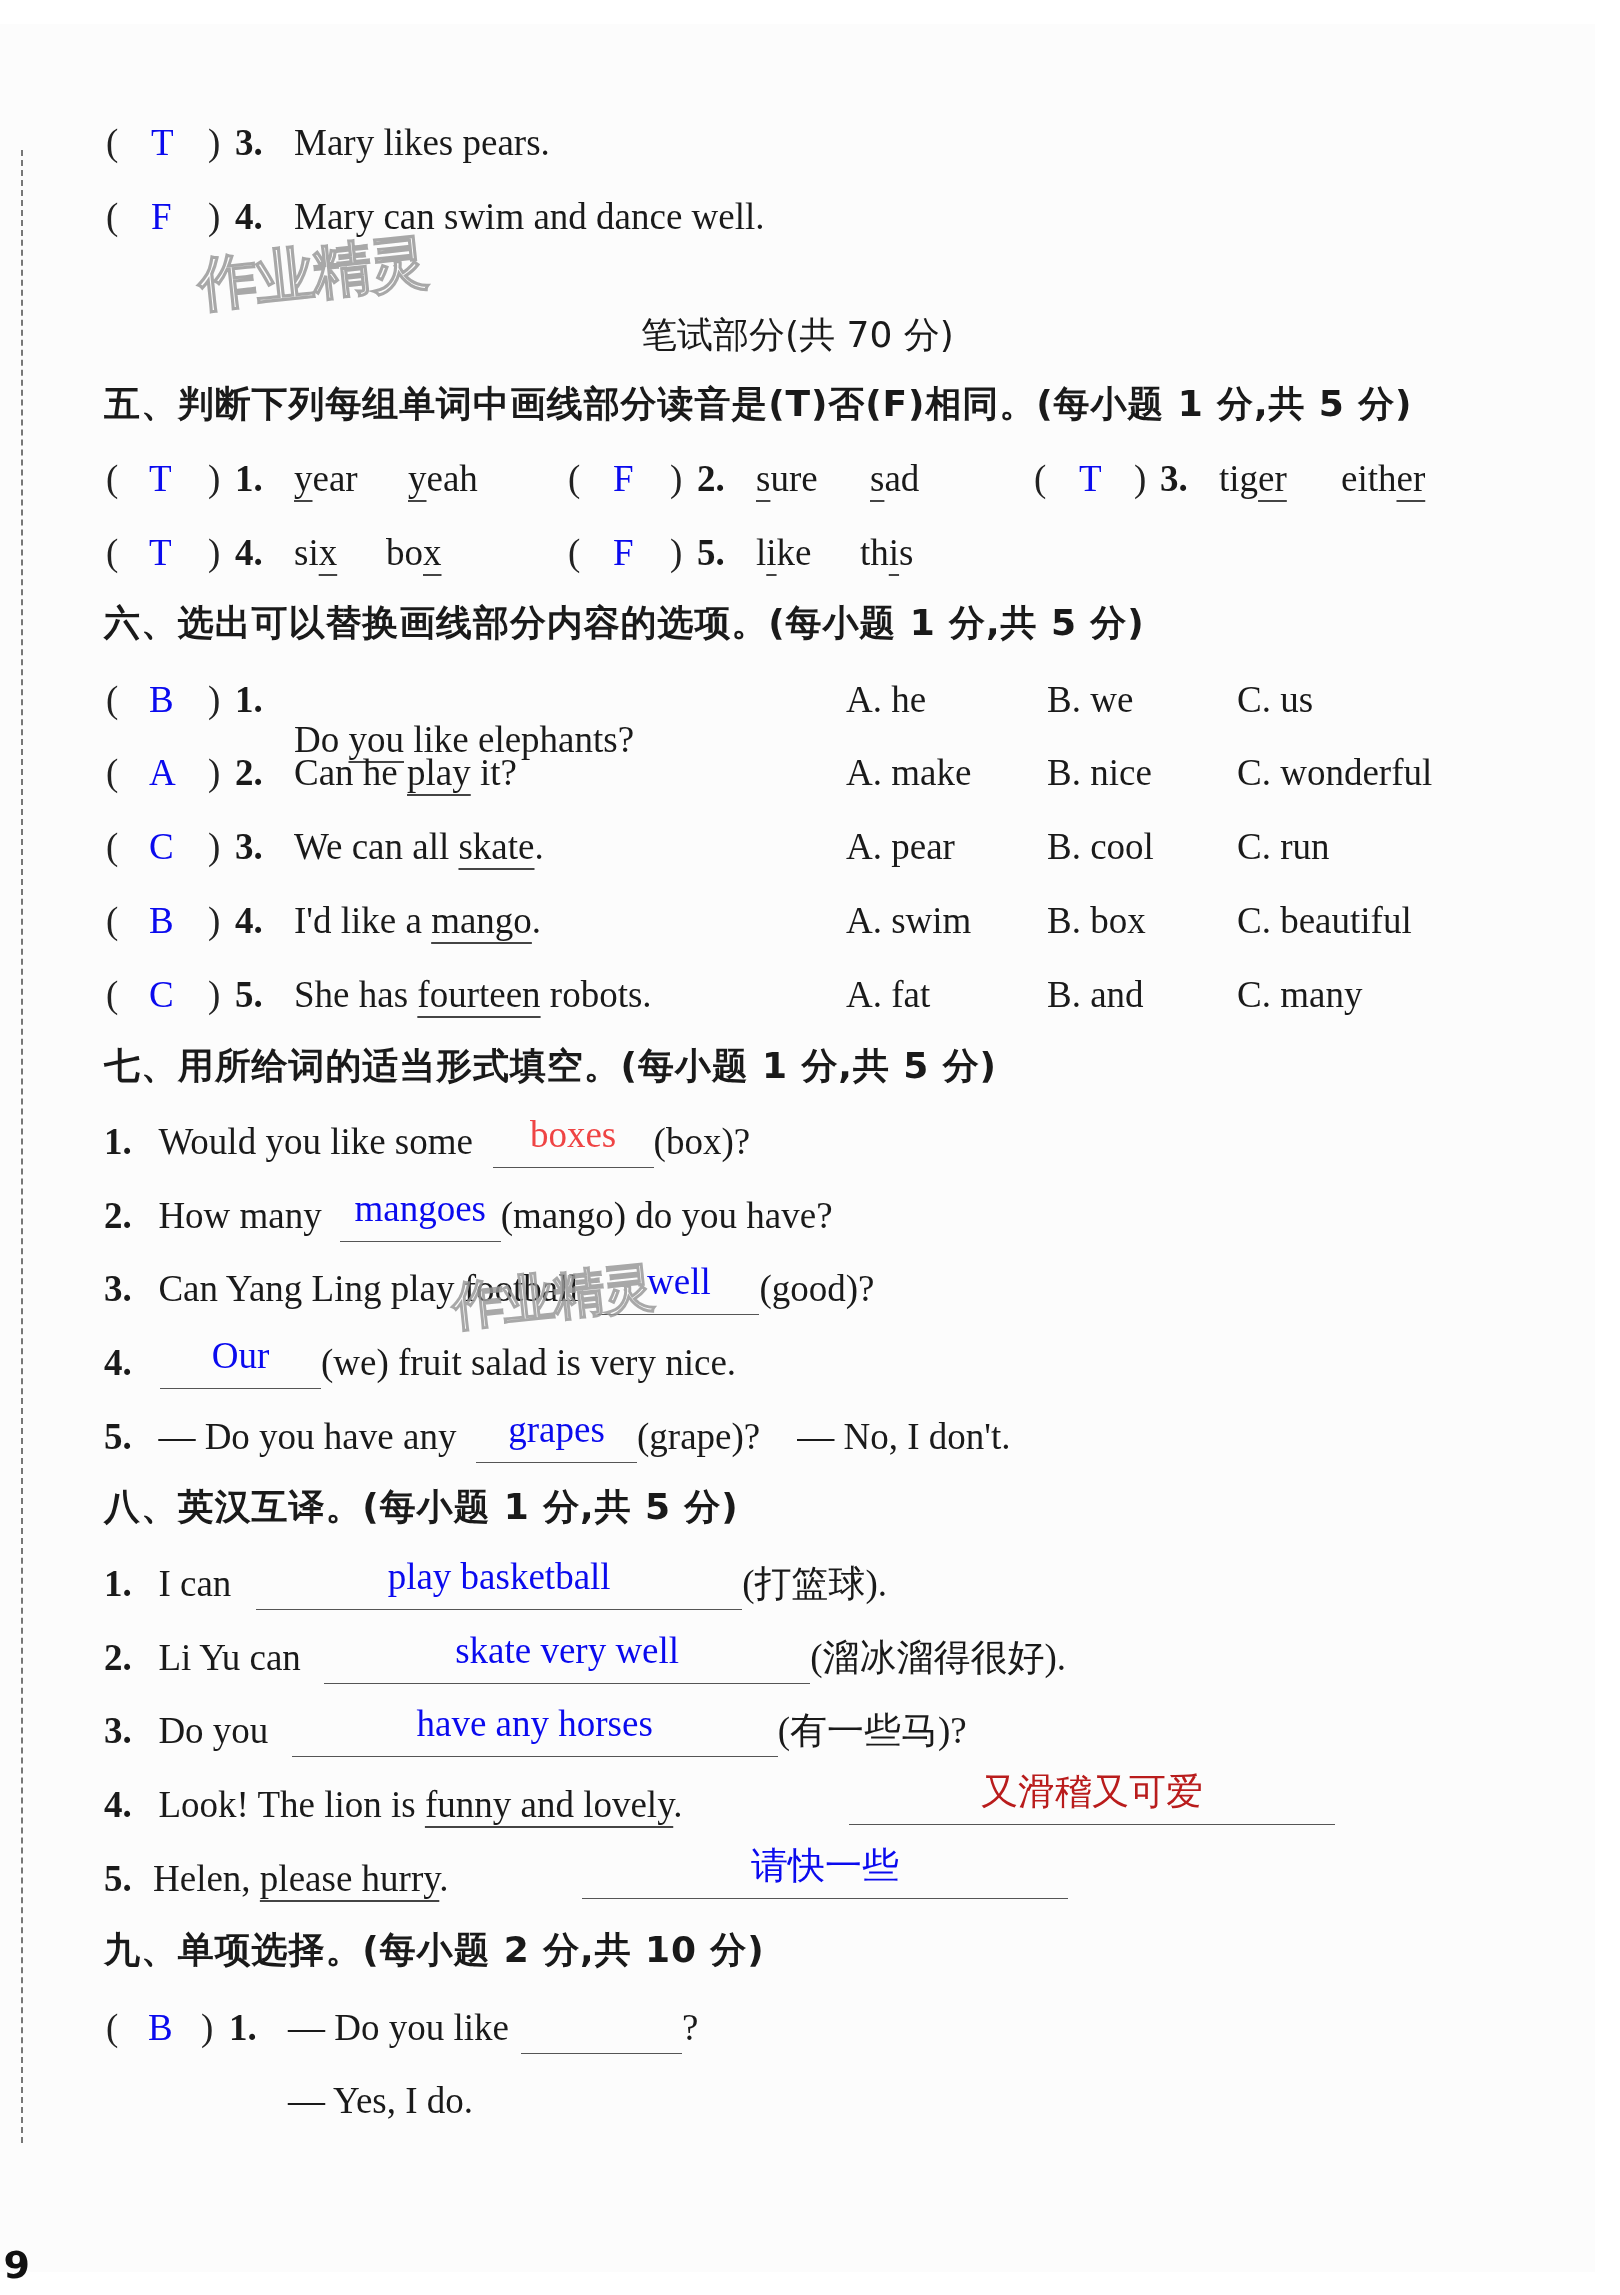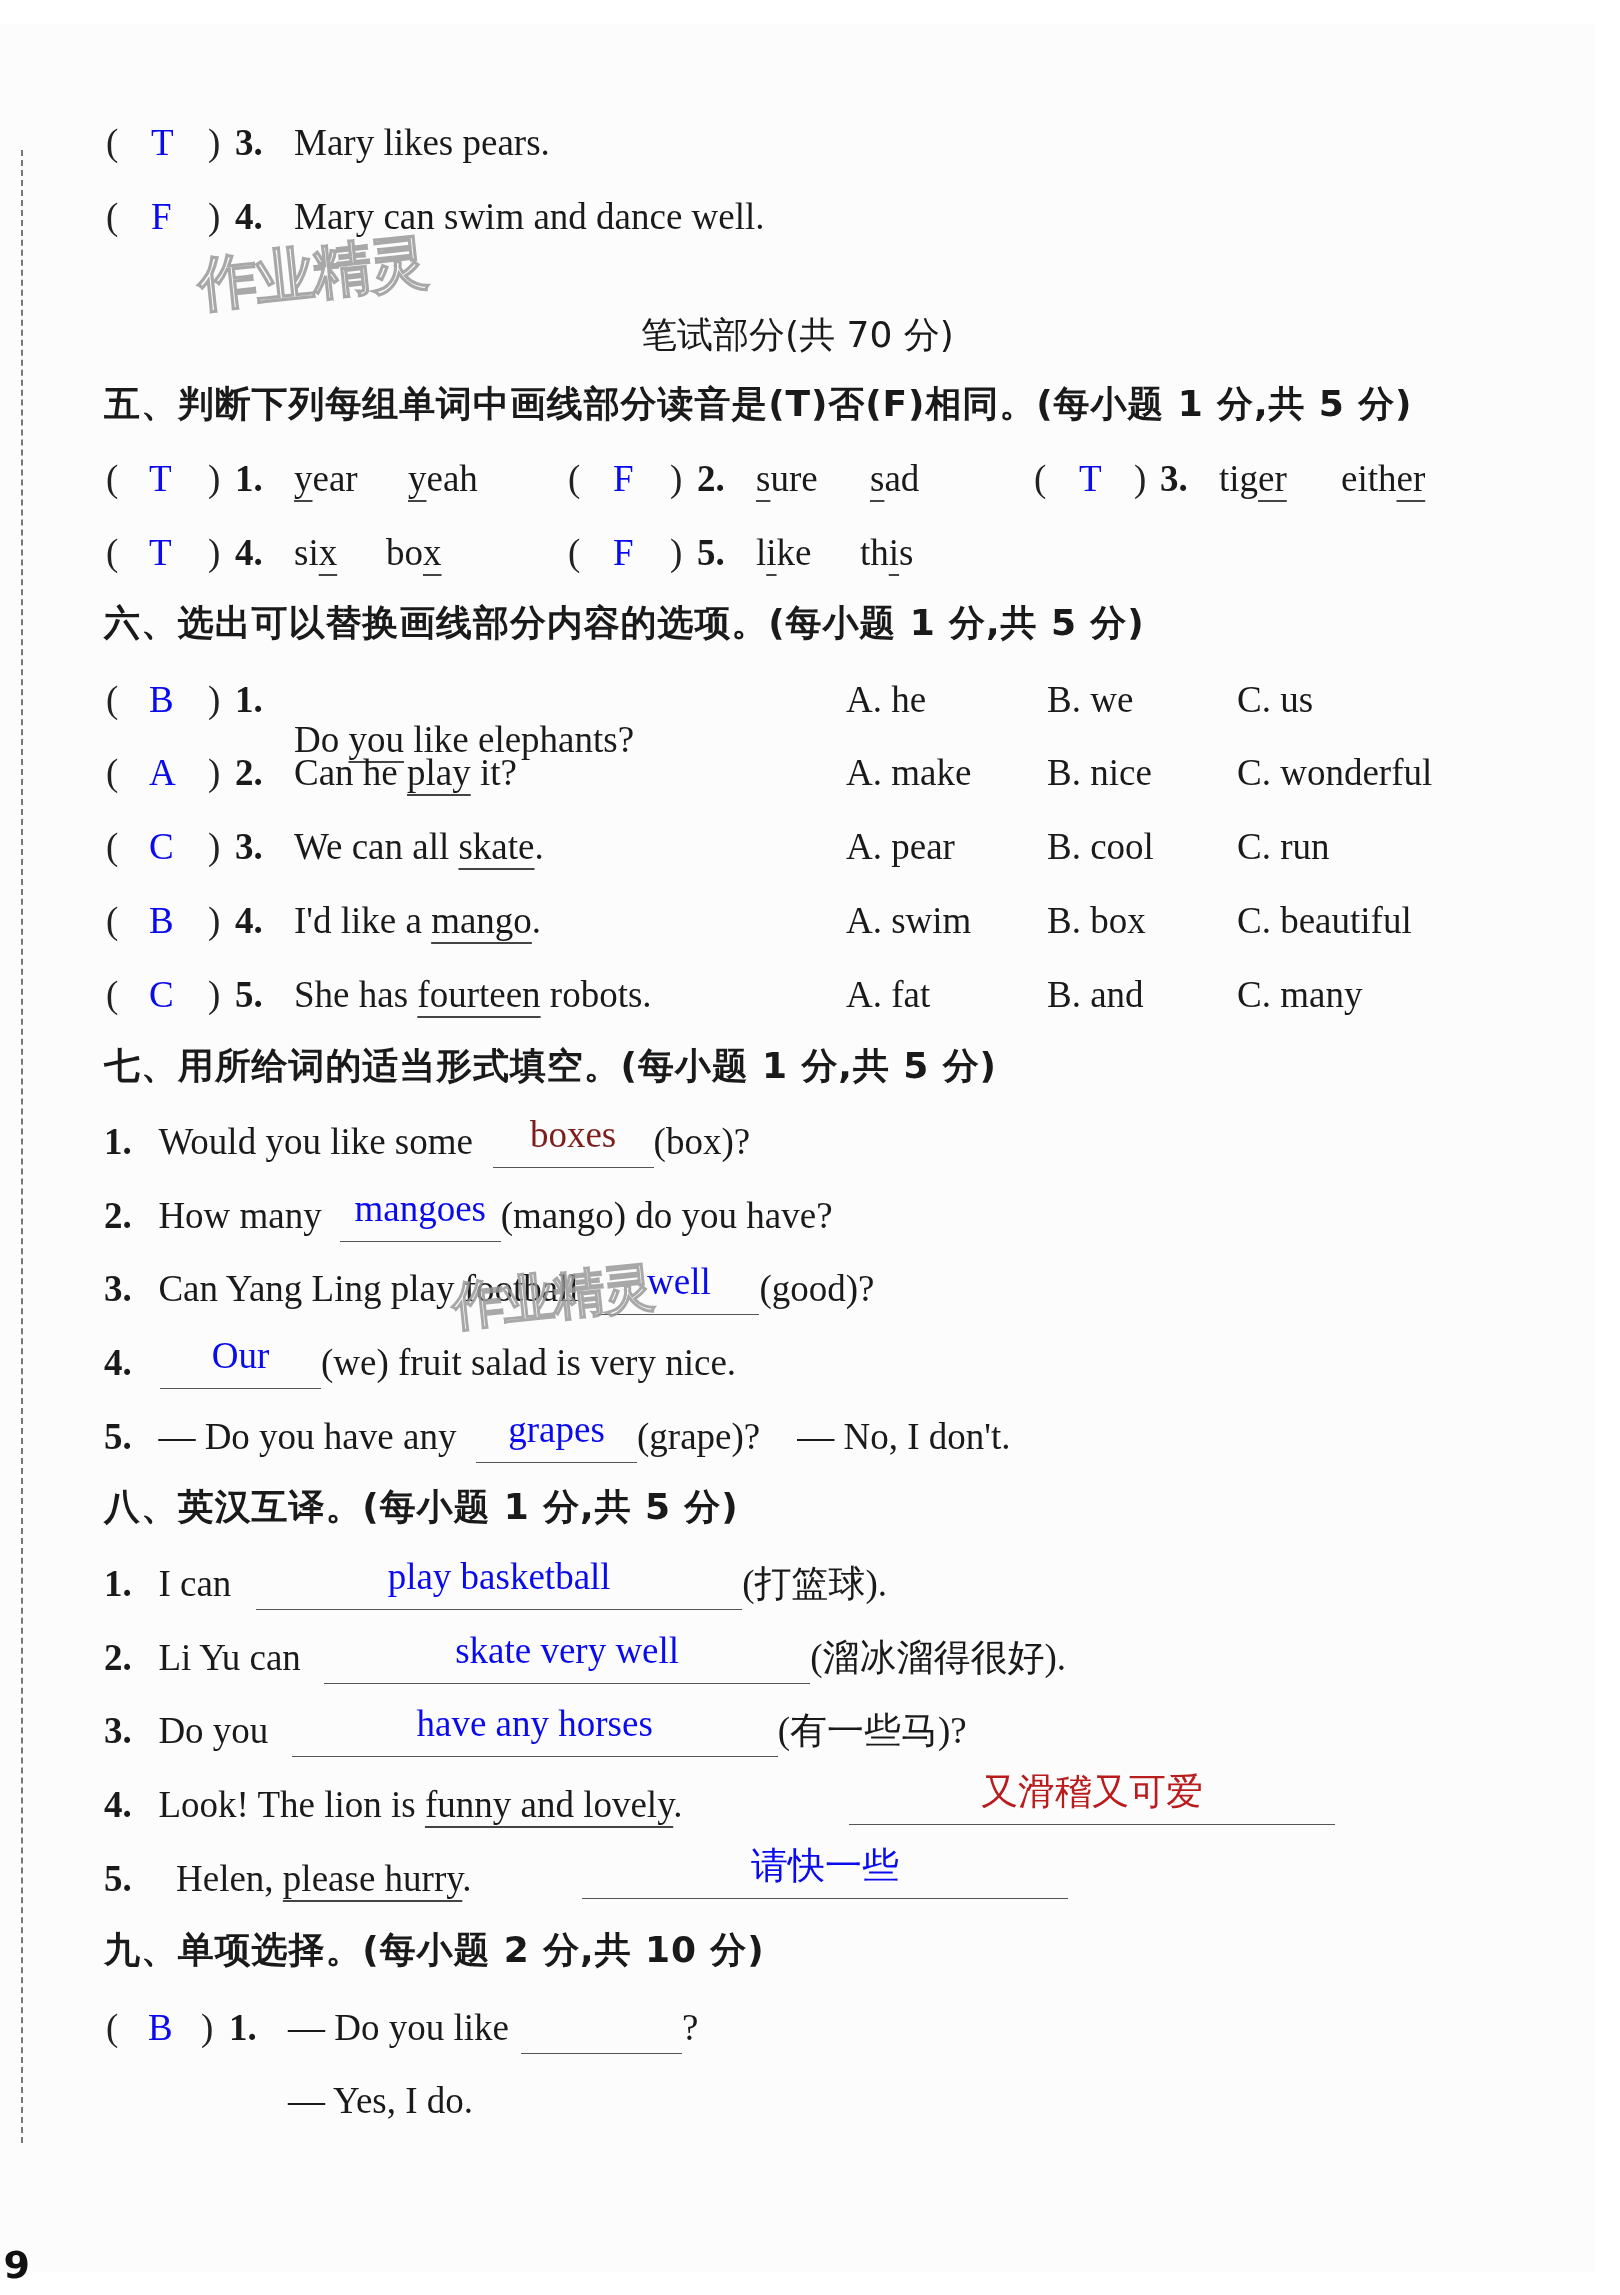--- a/index.html
+++ b/index.html
@@ -170,21 +170,21 @@
     <span class="abs" style="left:846px;">A.  fat</span>
     <span class="abs" style="left:1047px;">B.  and</span>
     <span class="abs" style="left:1237px;">C.  many</span>
   </div>
 
   <div class="heading" style="top:1018px;">七、用所给词的适当形式填空。(每小题 1 分,共 5 分)</div>
 
   <div class="row" style="top:1092px; left:104px;">
     <span class="num">1.</span>
     <span style="margin-left:17.4px;">Would you like some</span>
-    <span class="blank" style="width:161px; margin-left:10.4px;"><span class="fill" style="color: #7f1d1d;">boxes</span></span><span>(box)?</span>
+    <span class="blank" style="width:161px; margin-left:10.4px;"><span class="fill" style="color: #ef4444;">boxes</span></span><span>(box)?</span>
   </div>
   <div class="row" style="top:1166px; left:104px;">
     <span class="num">2.</span>
     <span style="margin-left:17.4px;">How many</span>
     <span class="blank" style="width:161px; margin-left:8.7px;"><span class="fill" style="color: rgb(10, 10, 238);">mangoes</span></span><span>(mango) do you have?</span>
   </div>
   <div class="row" style="top:1239px; left:104px;">
     <span class="num">3.</span>
     <span style="margin-left:17.4px;">Can Yang Ling play football</span>
     <span class="blank" style="width:161px; margin-left:10.4px;"><span class="fill" style="color: rgb(10, 10, 238);">well</span></span><span>(good)?</span>
@@ -220,21 +220,21 @@
   </div>
   <div class="row" style="top:1755px; left:104px; width:1476px;">
     <span class="num">4.</span>
     <span style="margin-left:17.4px;"><span>Look! The lion is </span><span class="u">funny and lovely</span><span>.</span></span>
     <span class="blank" style="position:absolute; left:745px; top:0; width:486px;">
         <span class="fill ans-sans" style="color: #b91c1c;">又滑稽又可爱</span>
       </span>
   </div>
   <div class="row" style="top:1829px; left:104px; width:1476px;">
     <span class="num">5.</span>
-    <span style="margin-left:35px;"><span>Helen, </span><span class="u">please hurry</span><span>.</span></span>
+    <span style="margin-left:12px;"><span>Helen, </span><span class="u">please hurry</span><span>.</span></span>
     <span class="blank" style="position:absolute; left:478px; top:0; width:486px;">
         <span class="fill ans-sans" style="color: rgb(10, 10, 238);">请快一些</span>
       </span>
   </div>
 
   <div class="heading" style="top:1902px;">九、单项选择。(每小题 2 分,共 10 分)</div>
 
   <div class="row" style="top:1978px; width:1595px;">
     <span class="abs paren" style="left:106px;">(</span>
     <span class="abs ans" style="left: 148px; color: rgb(10, 10, 238);">B</span>

